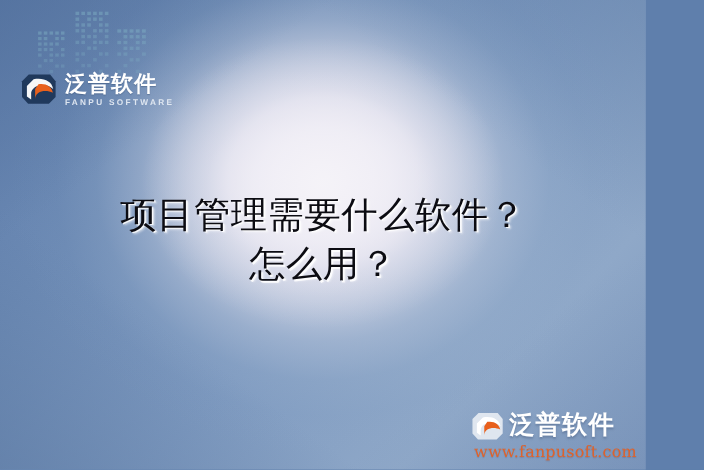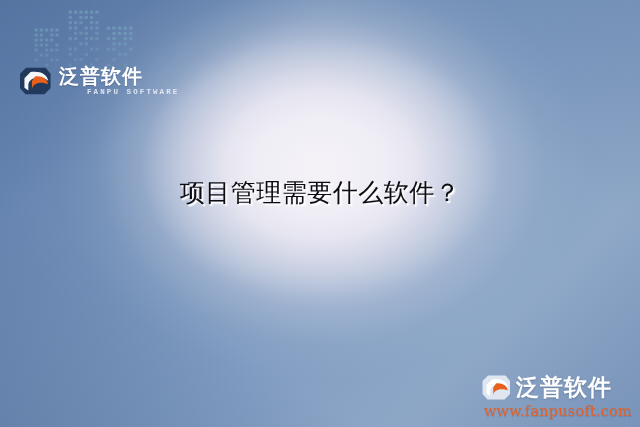--- a/index.html
+++ b/index.html
@@ -7,21 +7,21 @@
 
   html, body {
     width: 640px;
     height: 427px;
     overflow: hidden;
     background: #5f7fac;
   }
 
   #banner {
     position: relative;
-    width: 640px;
+    width: 587px;
     height: 427px;
     overflow: hidden;
     font-family: "Liberation Sans", sans-serif;
     
     background:
       linear-gradient(135deg, #5d7cab 0%, #6c8ab4 28%, #7e9ac0 55%, #8fa8c8 78%, #7c97bd 100%);
     padding-left: 31px;
   }
 
   
@@ -91,43 +91,42 @@
   .brand-top .brand-cn {
     font-family: "DejaVu Sans", "Liberation Sans", sans-serif;
     font-size: 20px;
     font-weight: 700;
     color: #ffffff;
     letter-spacing: 1px;
     white-space: nowrap;
     text-shadow: 0 1px 1px rgba(40,62,96,0.35);
   }
   .brand-top .brand-en {
-    font-family: Liberation Mono, monospace;
+    font-family: Liberation Sans, sans-serif;
     font-size: 7.5px;
     font-weight: 700;
     color: #e7edf5;
     letter-spacing: 2.1px;
     margin-top: 3px;
     white-space: nowrap;
     opacity: 0.92;
-    margin-left: 28px;
   }
 
   
   .headline {
     position: absolute;
     left: 0;
     right: 0;
     top: 172px;
     text-align: center;
     pointer-events: none;
   }
   .headline .line {
-    font-family: Liberation Mono, monospace;
-    font-size: 25px;
+    font-family: Liberation Sans, sans-serif;
+    font-size: 33px;
     line-height: 45px;
     color: #0c0c12;
     letter-spacing: 0.5px;
     white-space: nowrap;
     text-shadow:
       1.5px 1.5px 0 rgba(255,255,255,0.85),
       2.5px 2px 2px rgba(255,255,255,0.55);
   }
 
   
@@ -280,20 +279,21 @@
       <path d="M24 30 L24 45 L40 45 C33 45 27.5 39.5 26.5 33 Z" fill="#20395c" opacity="0.0"></path>
     </svg>
     <div class="brand-words">
       <div class="brand-cn">泛普软件</div>
       <div class="brand-en">FANPU SOFTWARE</div>
     </div>
   </div>
 
   <div class="headline">
     <div class="line">项目管理需要什么软件？</div>
+    <div class="line">怎么用？</div>
   </div>
 
   <div class="watermark">
     <div class="wm-row">
       <svg class="logo-mark" viewBox="0 0 60 54" aria-hidden="true">
         <path d="M14 3 L49 3 L58 14 L58 40 L47 51 L13 51 L3 40 L3 14 Z" fill="#dfe6ef"></path>
         <path d="M22 11 C38 8 52 14 54 27 C49 22 40 19 31 21 C24 22.5 19 27 18 33 L18 44 L11 39 L11 22 Z" fill="#ffffff"></path>
         <path d="M30 19 C42 17 52 23 53.5 33 C46 29.5 36 29 29.5 33.5 C26 36 24.5 40 24.5 44 L24.5 27 Z" fill="#e8601c"></path>
       </svg>
       <div class="wm-cn">泛普软件</div>

